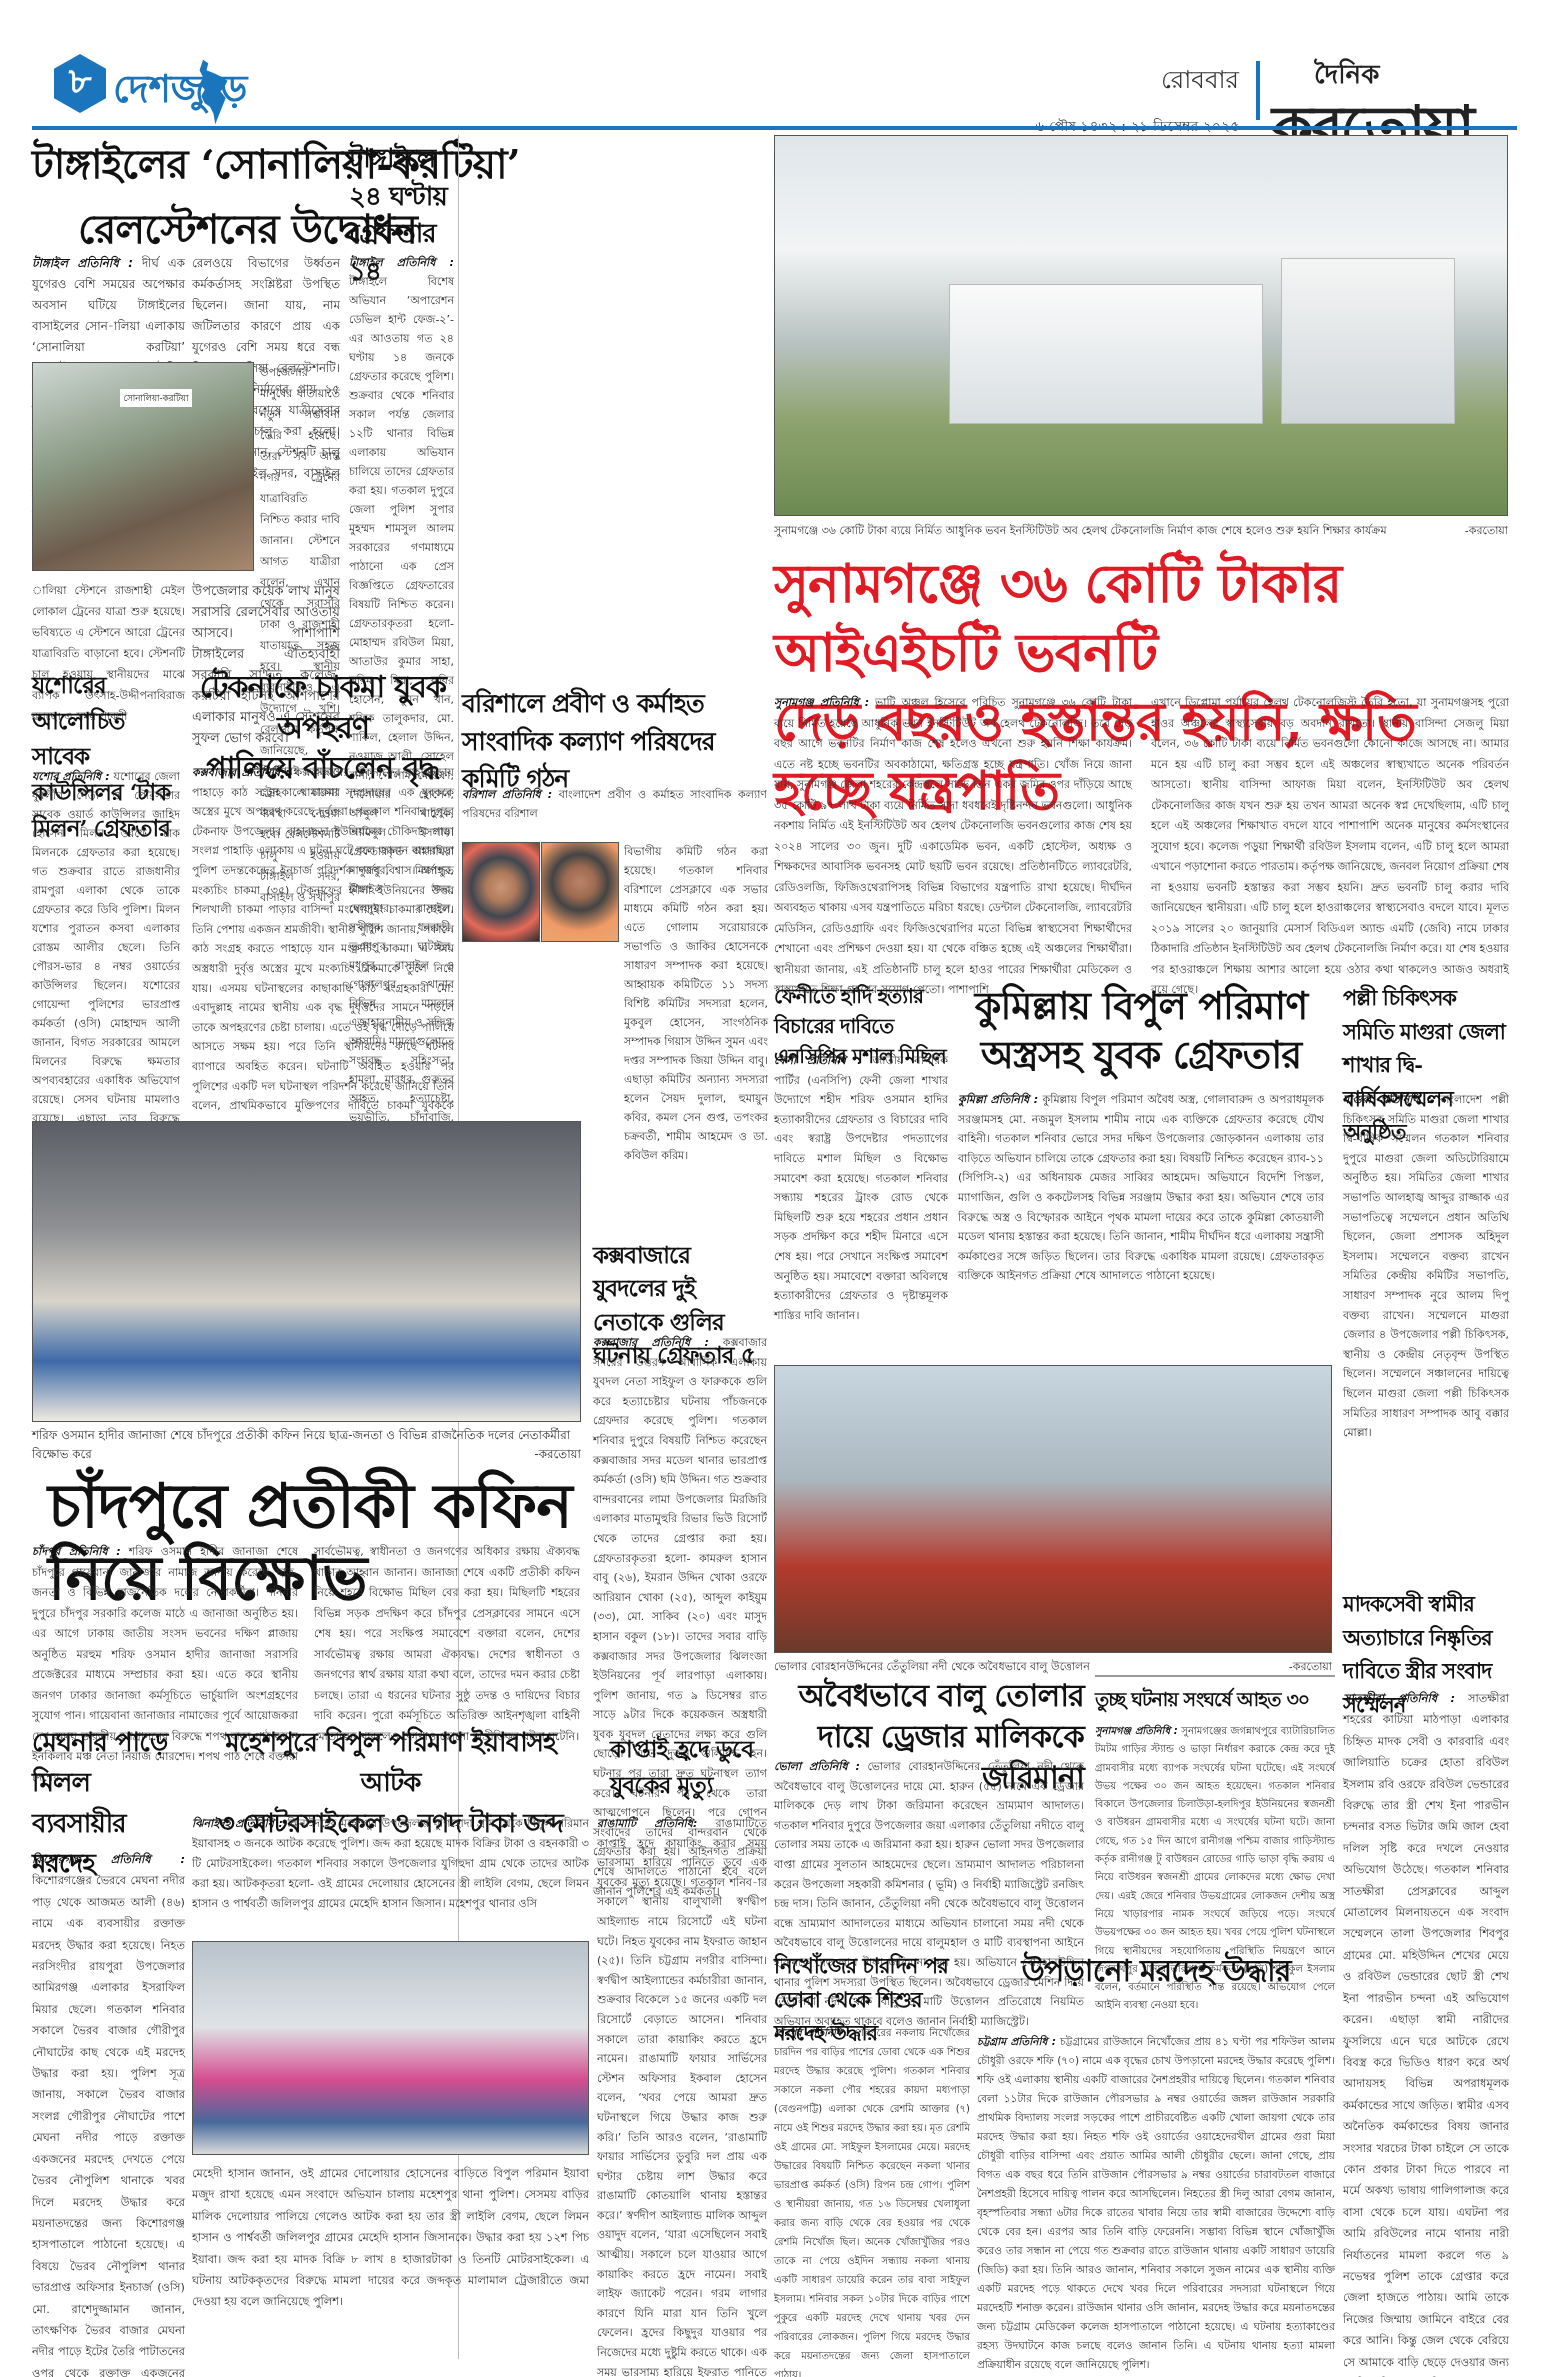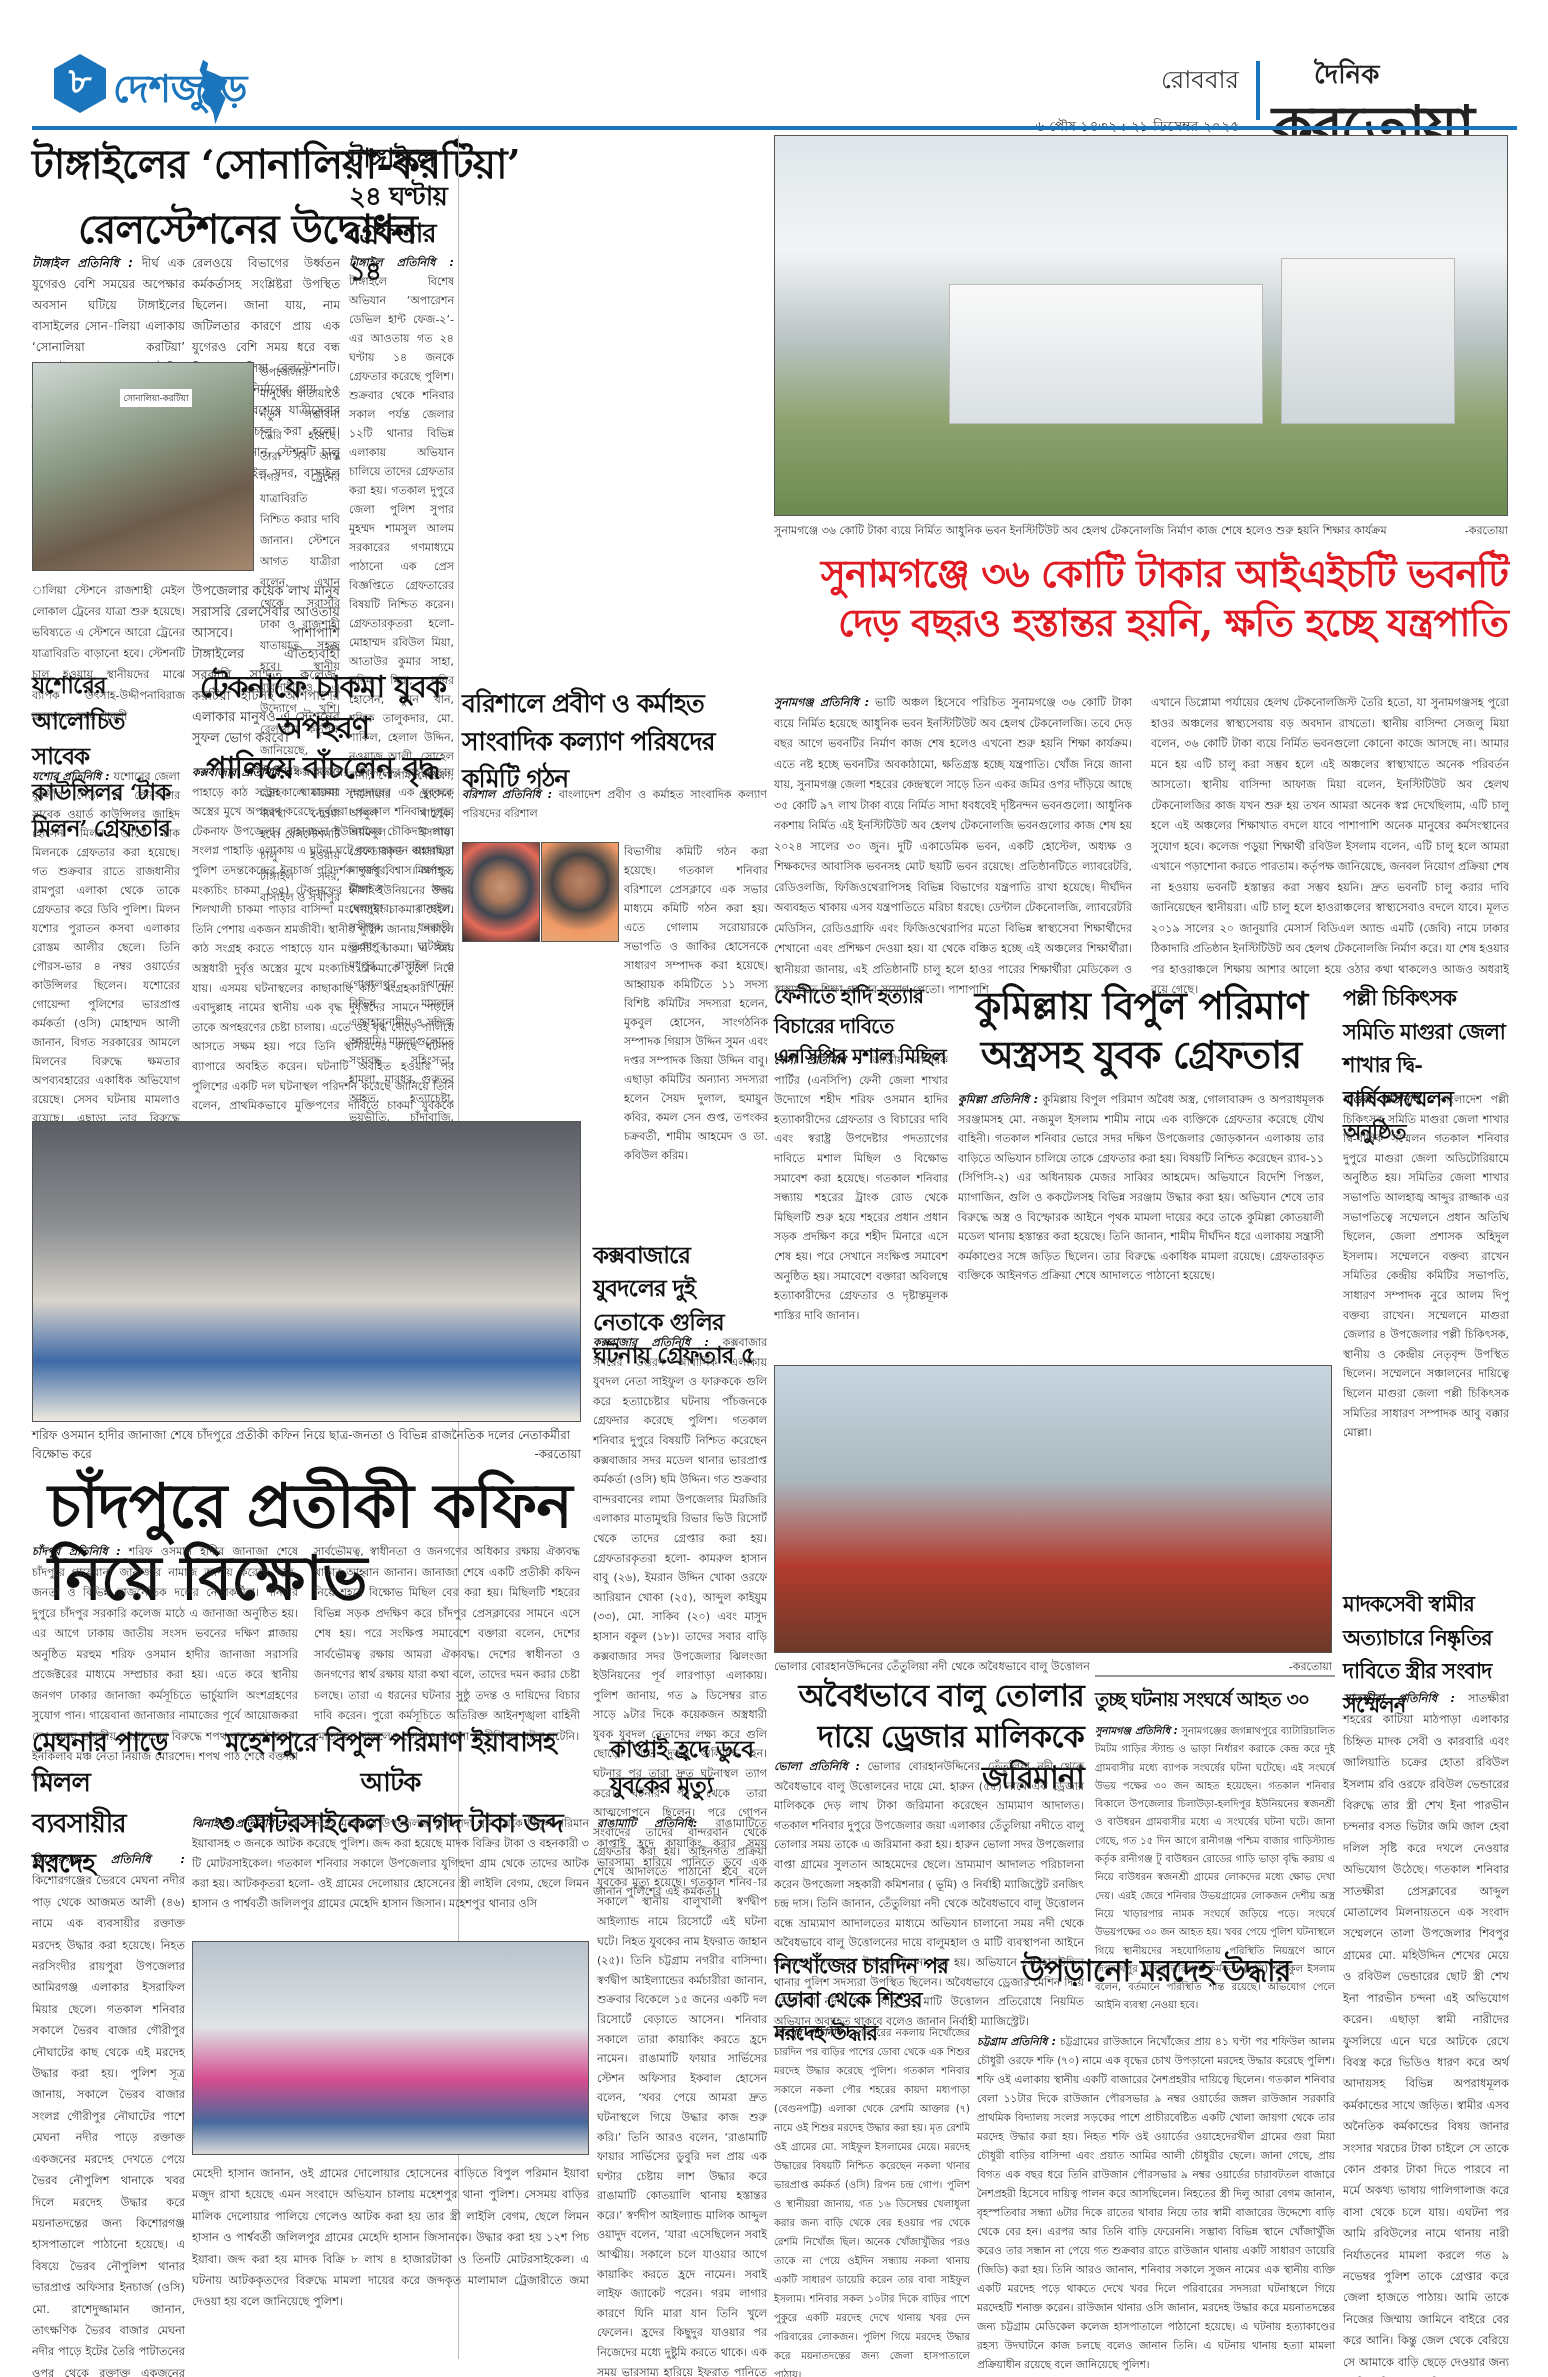--- a/index.html
+++ b/index.html
@@ -68,21 +68,21 @@
 <div class="vline" style="left:458px;top:135px;height:2224px"></div>
 
 <div class="abs photo img-bldg" style="left:774px;top:135px;width:734px;height:381px">
   <div style="position:absolute;left:174px;top:148px;width:314px;height:140px;background:linear-gradient(180deg,#fafafa,#d9dfe2);border:0.9px solid #bbb"></div>
   <div style="position:absolute;left:506px;top:122px;width:174px;height:166px;background:linear-gradient(180deg,#f5f5f5,#cfd6d9);border:0.9px solid #bbb"></div>
 </div>
 <div class="abs cap" style="left:774px;top:521px;width:734px;font-size:11px">
   <span>সুনামগঞ্জে ৩৬ কোটি টাকা ব্যয়ে নির্মিত আধুনিক ভবন ইনস্টিটিউট অব হেলথ টেকনোলজি নির্মাণ কাজ শেষে হলেও শুরু হয়নি শিক্ষার কার্যক্রম</span>
   <span class="credit">-করতোয়া</span>
 </div>
-<div class="abs hl red" style="left:774px;top:549px;width:734px;font-size:38px;text-align:right;line-height:1.3">
+<div class="abs hl red" style="left:774px;top:549px;width:734px;font-size:53px;text-align:left;line-height:1.3">
   <div>সুনামগঞ্জে ৩৬ কোটি টাকার আইএইচটি ভবনটি</div>
   <div>দেড় বছরও হস্তান্তর হয়নি, ক্ষতি হচ্ছে যন্ত্রপাতি</div>
 </div>
 <div class="abs body" style="left:774px;top:693px;width:358px;font-size:11px;line-height:20.5px"><b>সুনামগঞ্জ প্রতিনিধি :</b> <span>ভাটি অঞ্চল হিসেবে পরিচিত সুনামগঞ্জে ৩৬ কোটি টাকা ব্যয়ে নির্মিত হয়েছে আধুনিক ভবন ইনস্টিটিউট অব হেলথ টেকনোলজি। তবে দেড় বছর আগে ভবনটির নির্মাণ কাজ শেষ হলেও এখনো শুরু হয়নি শিক্ষা কার্যক্রম। এতে নষ্ট হচ্ছে ভবনটির অবকাঠামো, ক্ষতিগ্রস্ত হচ্ছে যন্ত্রপাতি। খোঁজ নিয়ে জানা যায়, সুনামগঞ্জ জেলা শহরের কেন্দ্রস্থলে সাড়ে তিন একর জমির ওপর দাঁড়িয়ে আছে ৩৫ কোটি ৯৭ লাখ টাকা ব্যয়ে নির্মিত সাদা ধবধবেই দৃষ্টিনন্দন ভবনগুলো। আধুনিক নকশায় নির্মিত এই ইনস্টিটিউট অব হেলথ টেকনোলজি ভবনগুলোর কাজ শেষ হয় ২০২৪ সালের ৩০ জুন। দুটি একাডেমিক ভবন, একটি হোস্টেল, অধ্যক্ষ ও শিক্ষকদের আবাসিক ভবনসহ মোট ছয়টি ভবন রয়েছে। প্রতিষ্ঠানটিতে ল্যাবরেটরি, রেডিওলজি, ফিজিওথেরাপিসহ বিভিন্ন বিভাগের যন্ত্রপাতি রাখা হয়েছে। দীর্ঘদিন অব্যবহৃত থাকায় এসব যন্ত্রপাতিতে মরিচা ধরছে। ডেন্টাল টেকনোলজি, ল্যাবরেটরি মেডিসিন, রেডিওগ্রাফি এবং ফিজিওথেরাপির মতো বিভিন্ন স্বাস্থ্যসেবা শিক্ষার্থীদের শেখানো এবং প্রশিক্ষণ দেওয়া হয়। যা থেকে বঞ্চিত হচ্ছে এই অঞ্চলের শিক্ষার্থীরা। স্থানীয়রা জানায়, এই প্রতিষ্ঠানটি চালু হলে হাওর পারের শিক্ষার্থীরা মেডিকেল ও স্বাস্থ্যখাতে শিক্ষা গ্রহণের সুযোগ পেতো। পাশাপাশি</span></div>
 <div class="abs body" style="left:1151px;top:693px;width:358px;font-size:11px;line-height:20.5px">এখানে ডিপ্লোমা পর্যায়ের হেলথ টেকনোলজিস্ট তৈরি হতো, যা সুনামগঞ্জসহ পুরো হাওর অঞ্চলের স্বাস্থ্যসেবায় বড় অবদান রাখতো। স্থানীয় বাসিন্দা সেজলু মিয়া বলেন, ৩৬ কোটি টাকা ব্যয়ে নির্মিত ভবনগুলো কোনো কাজে আসছে না। আমার মনে হয় এটি চালু করা সম্ভব হলে এই অঞ্চলের স্বাস্থ্যখাতে অনেক পরিবর্তন আসতো। স্থানীয় বাসিন্দা আফাজ মিয়া বলেন, ইনস্টিটিউট অব হেলথ টেকনোলজির কাজ যখন শুরু হয় তখন আমরা অনেক স্বপ্ন দেখেছিলাম, এটি চালু হলে এই অঞ্চলের শিক্ষাখাত বদলে যাবে পাশাপাশি অনেক মানুষের কর্মসংস্থানের সুযোগ হবে। কলেজ পড়ুয়া শিক্ষার্থী রবিউল ইসলাম বলেন, এটি চালু হলে আমরা এখানে পড়াশোনা করতে পারতাম। কর্তৃপক্ষ জানিয়েছে, জনবল নিয়োগ প্রক্রিয়া শেষ না হওয়ায় ভবনটি হস্তান্তর করা সম্ভব হয়নি। দ্রুত ভবনটি চালু করার দাবি জানিয়েছেন স্থানীয়রা। এটি চালু হলে হাওরাঞ্চলের স্বাস্থ্যসেবাও বদলে যাবে। মূলত ২০১৯ সালের ২০ জানুয়ারি মেসার্স বিডিএল অ্যান্ড এমটি (জেবি) নামে ঢাকার ঠিকাদারি প্রতিষ্ঠান ইনস্টিটিউট অব হেলথ টেকনোলজি নির্মাণ করে। যা শেষ হওয়ার পর হাওরাঞ্চলে শিক্ষায় আশার আলো হয়ে ওঠার কথা থাকলেও আজও অধরাই রয়ে গেছে।</div>
 
 <div class="hrule" style="left:32px;top:602px;width:1477px;background:transparent"></div>
 
 <div class="abs hl" style="left:32px;top:667px;width:148px;font-size:23px;line-height:1.55">যশোরের আলোচিত সাবেক কাউন্সিলর ‘টাক মিলন’ গ্রেফতার</div>
 <div class="abs body" style="left:32px;top:767px;width:148px;font-size:11px;line-height:19px"><b>যশোর প্রতিনিধি :</b> <span>যশোরের জেলা যুবলীগ নেতা ও পৌরসভার সাবেক ওয়ার্ড কাউন্সিলর জাহিদ হোসেন মিলন ওরফে টাক মিলনকে গ্রেফতার করা হয়েছে।গত শুক্রবার রাতে রাজধানীর রামপুরা এলাকা থেকে তাকে গ্রেফতার করে ডিবি পুলিশ। মিলন যশোর পুরাতন কসবা এলাকার রোস্তম আলীর ছেলে। তিনি পৌরস-ভার ৪ নম্বর ওয়ার্ডের কাউন্সিলর ছিলেন। যশোরের গোয়েন্দা পুলিশের ভারপ্রাপ্ত কর্মকর্তা (ওসি) মোহাম্মদ আলী জানান, বিগত সরকারের আমলে মিলনের বিরুদ্ধে ক্ষমতার অপব্যবহারের একাধিক অভিযোগ রয়েছে। সেসব ঘটনায় মামলাও রয়েছে। এছাড়া তার বিরুদ্ধে গ্রেফতারি পরোয়ানা রয়েছে। ডিবির একটি টিম মিলনের অবস্থান শনাক্ত করে ঢাকা থেকে তাকে গ্রেফতার করে। উল্লেখ্য, এর আগে, ২০২০ সালে ক্যাসিনোবিরোধী অভিযানে হজরত শাহজালাল আন্তর্জাতিক বিমানবন্দর থেকে তাকে গ্রেফতার করা হয়েছিল। ৫ আগস্ট ২০২৪ সালের পর থেকে তিনি আত্মগোপনে ছিলেন। ১৫ ফেব্রুয়ারি মদপ অবস্থায় ৩ সহযোগিসহ আটক হন মিলন।</span></div>

